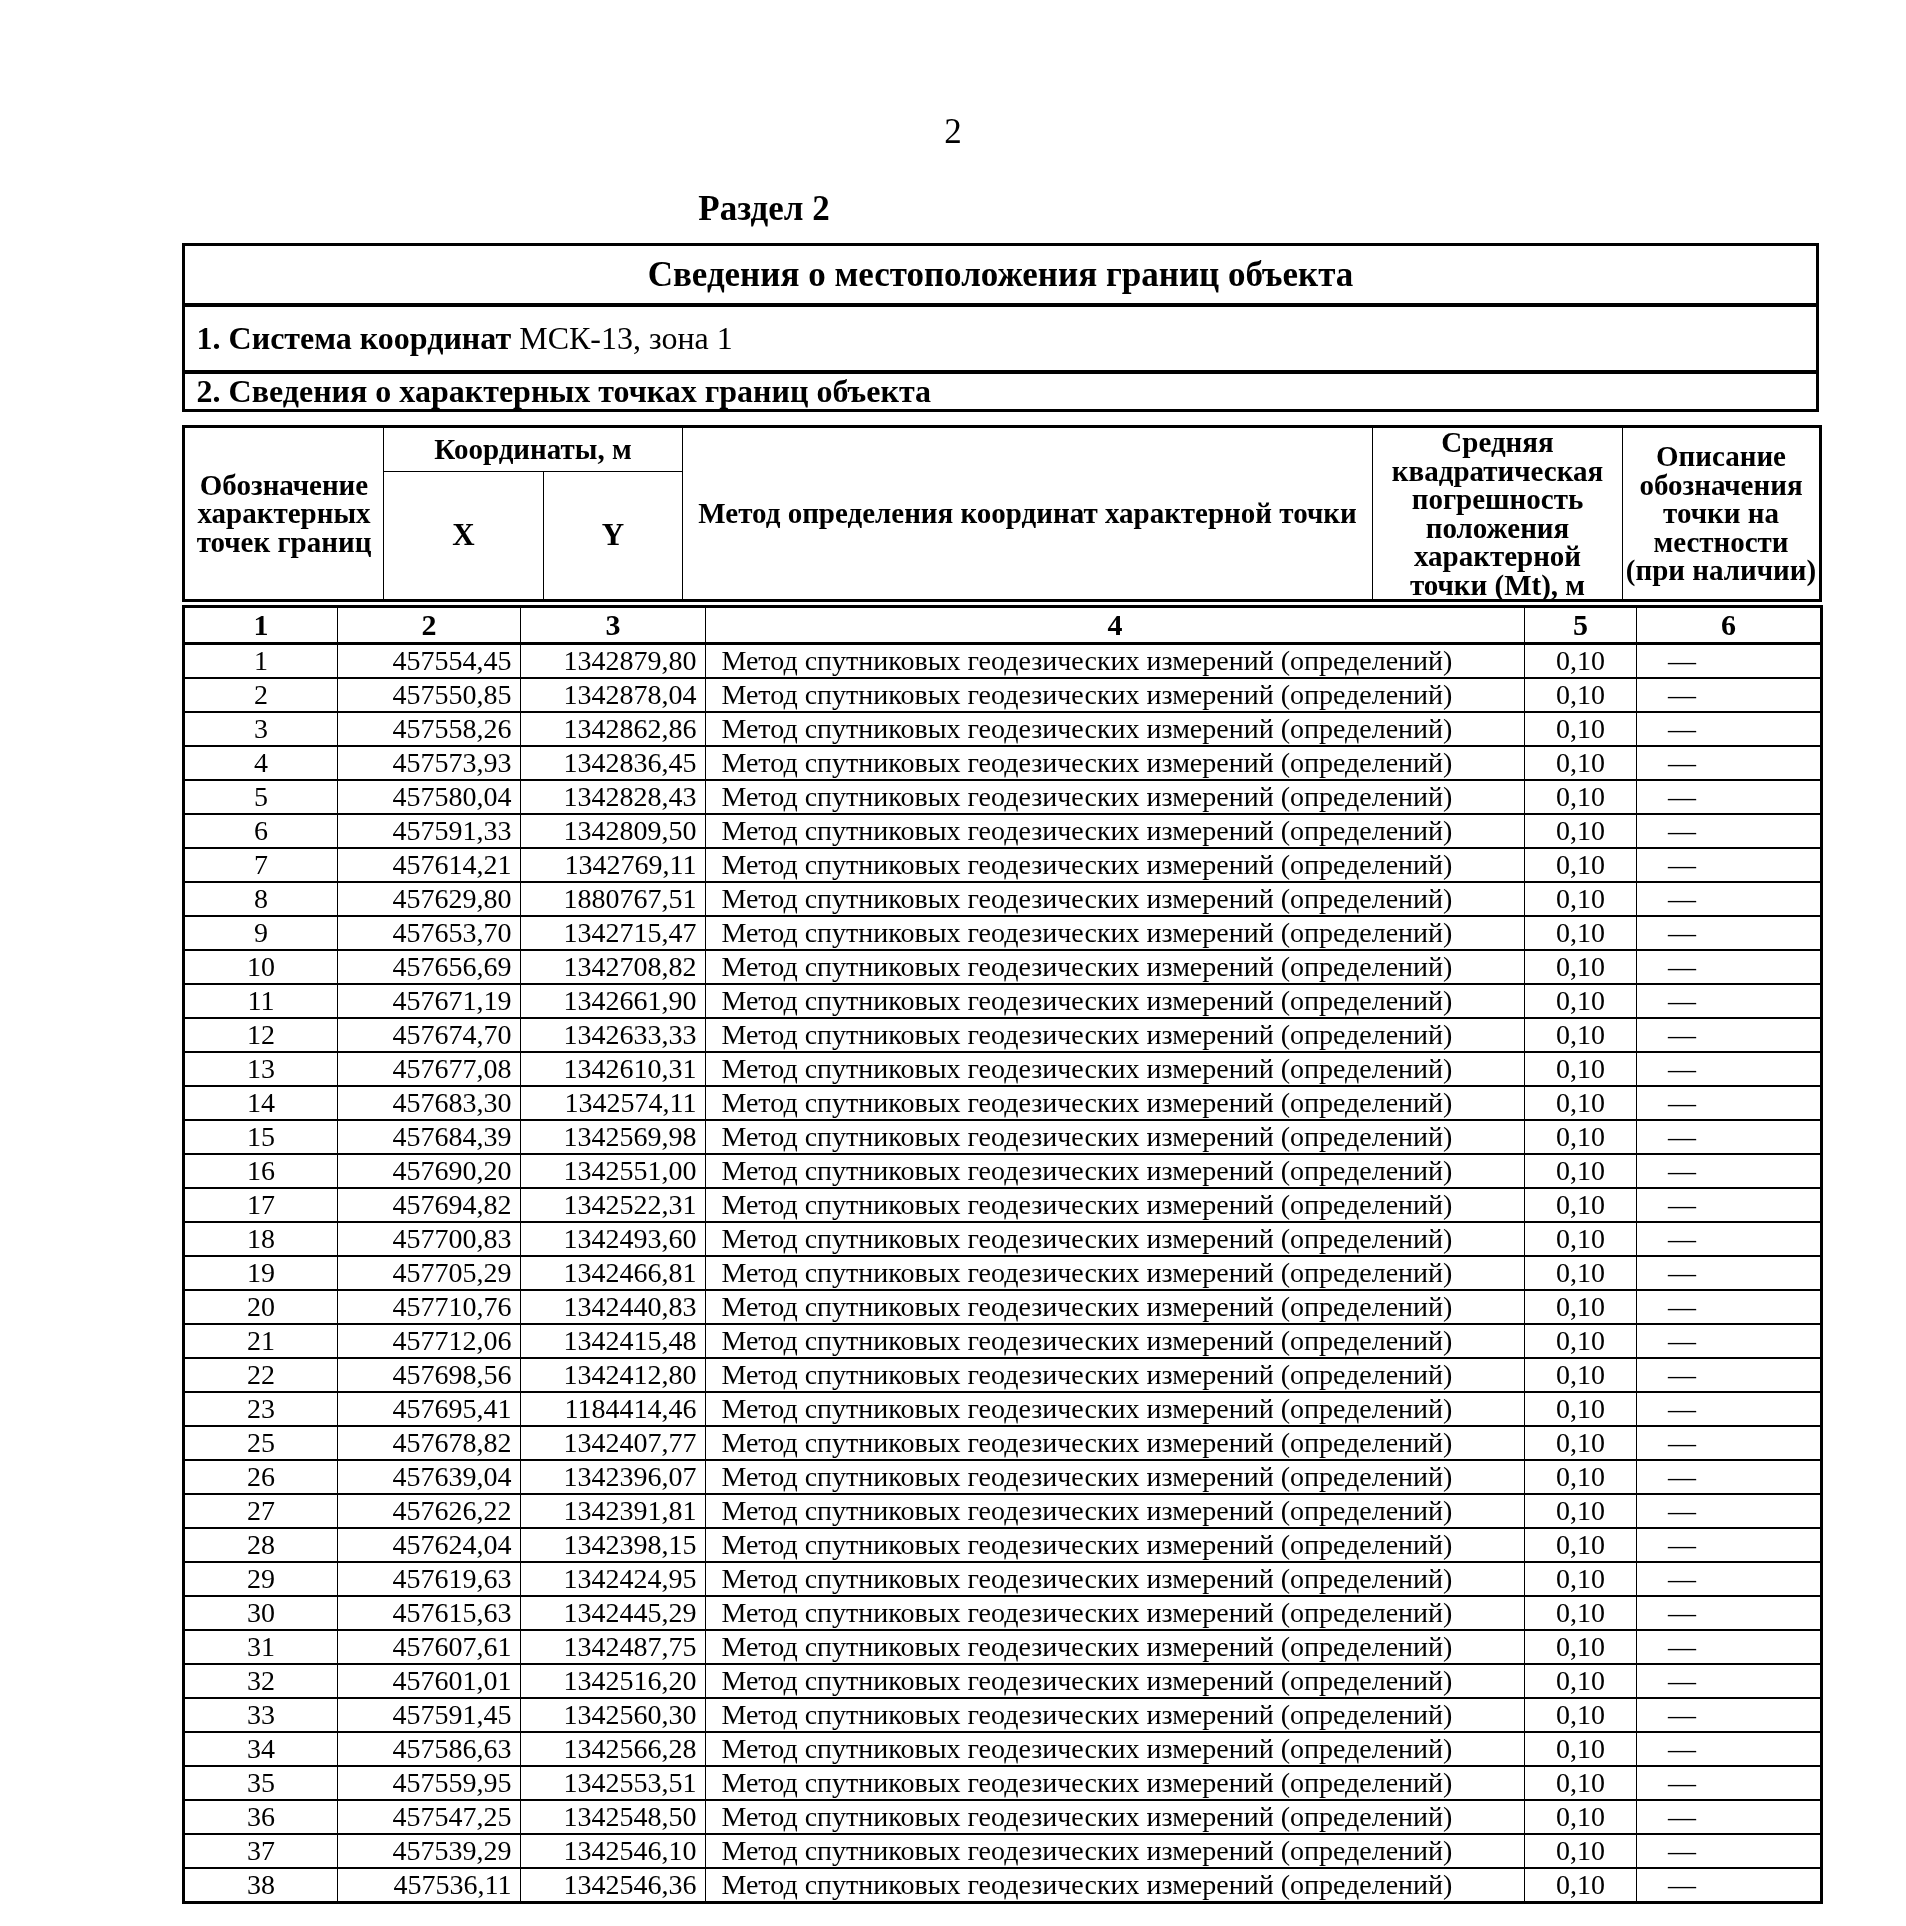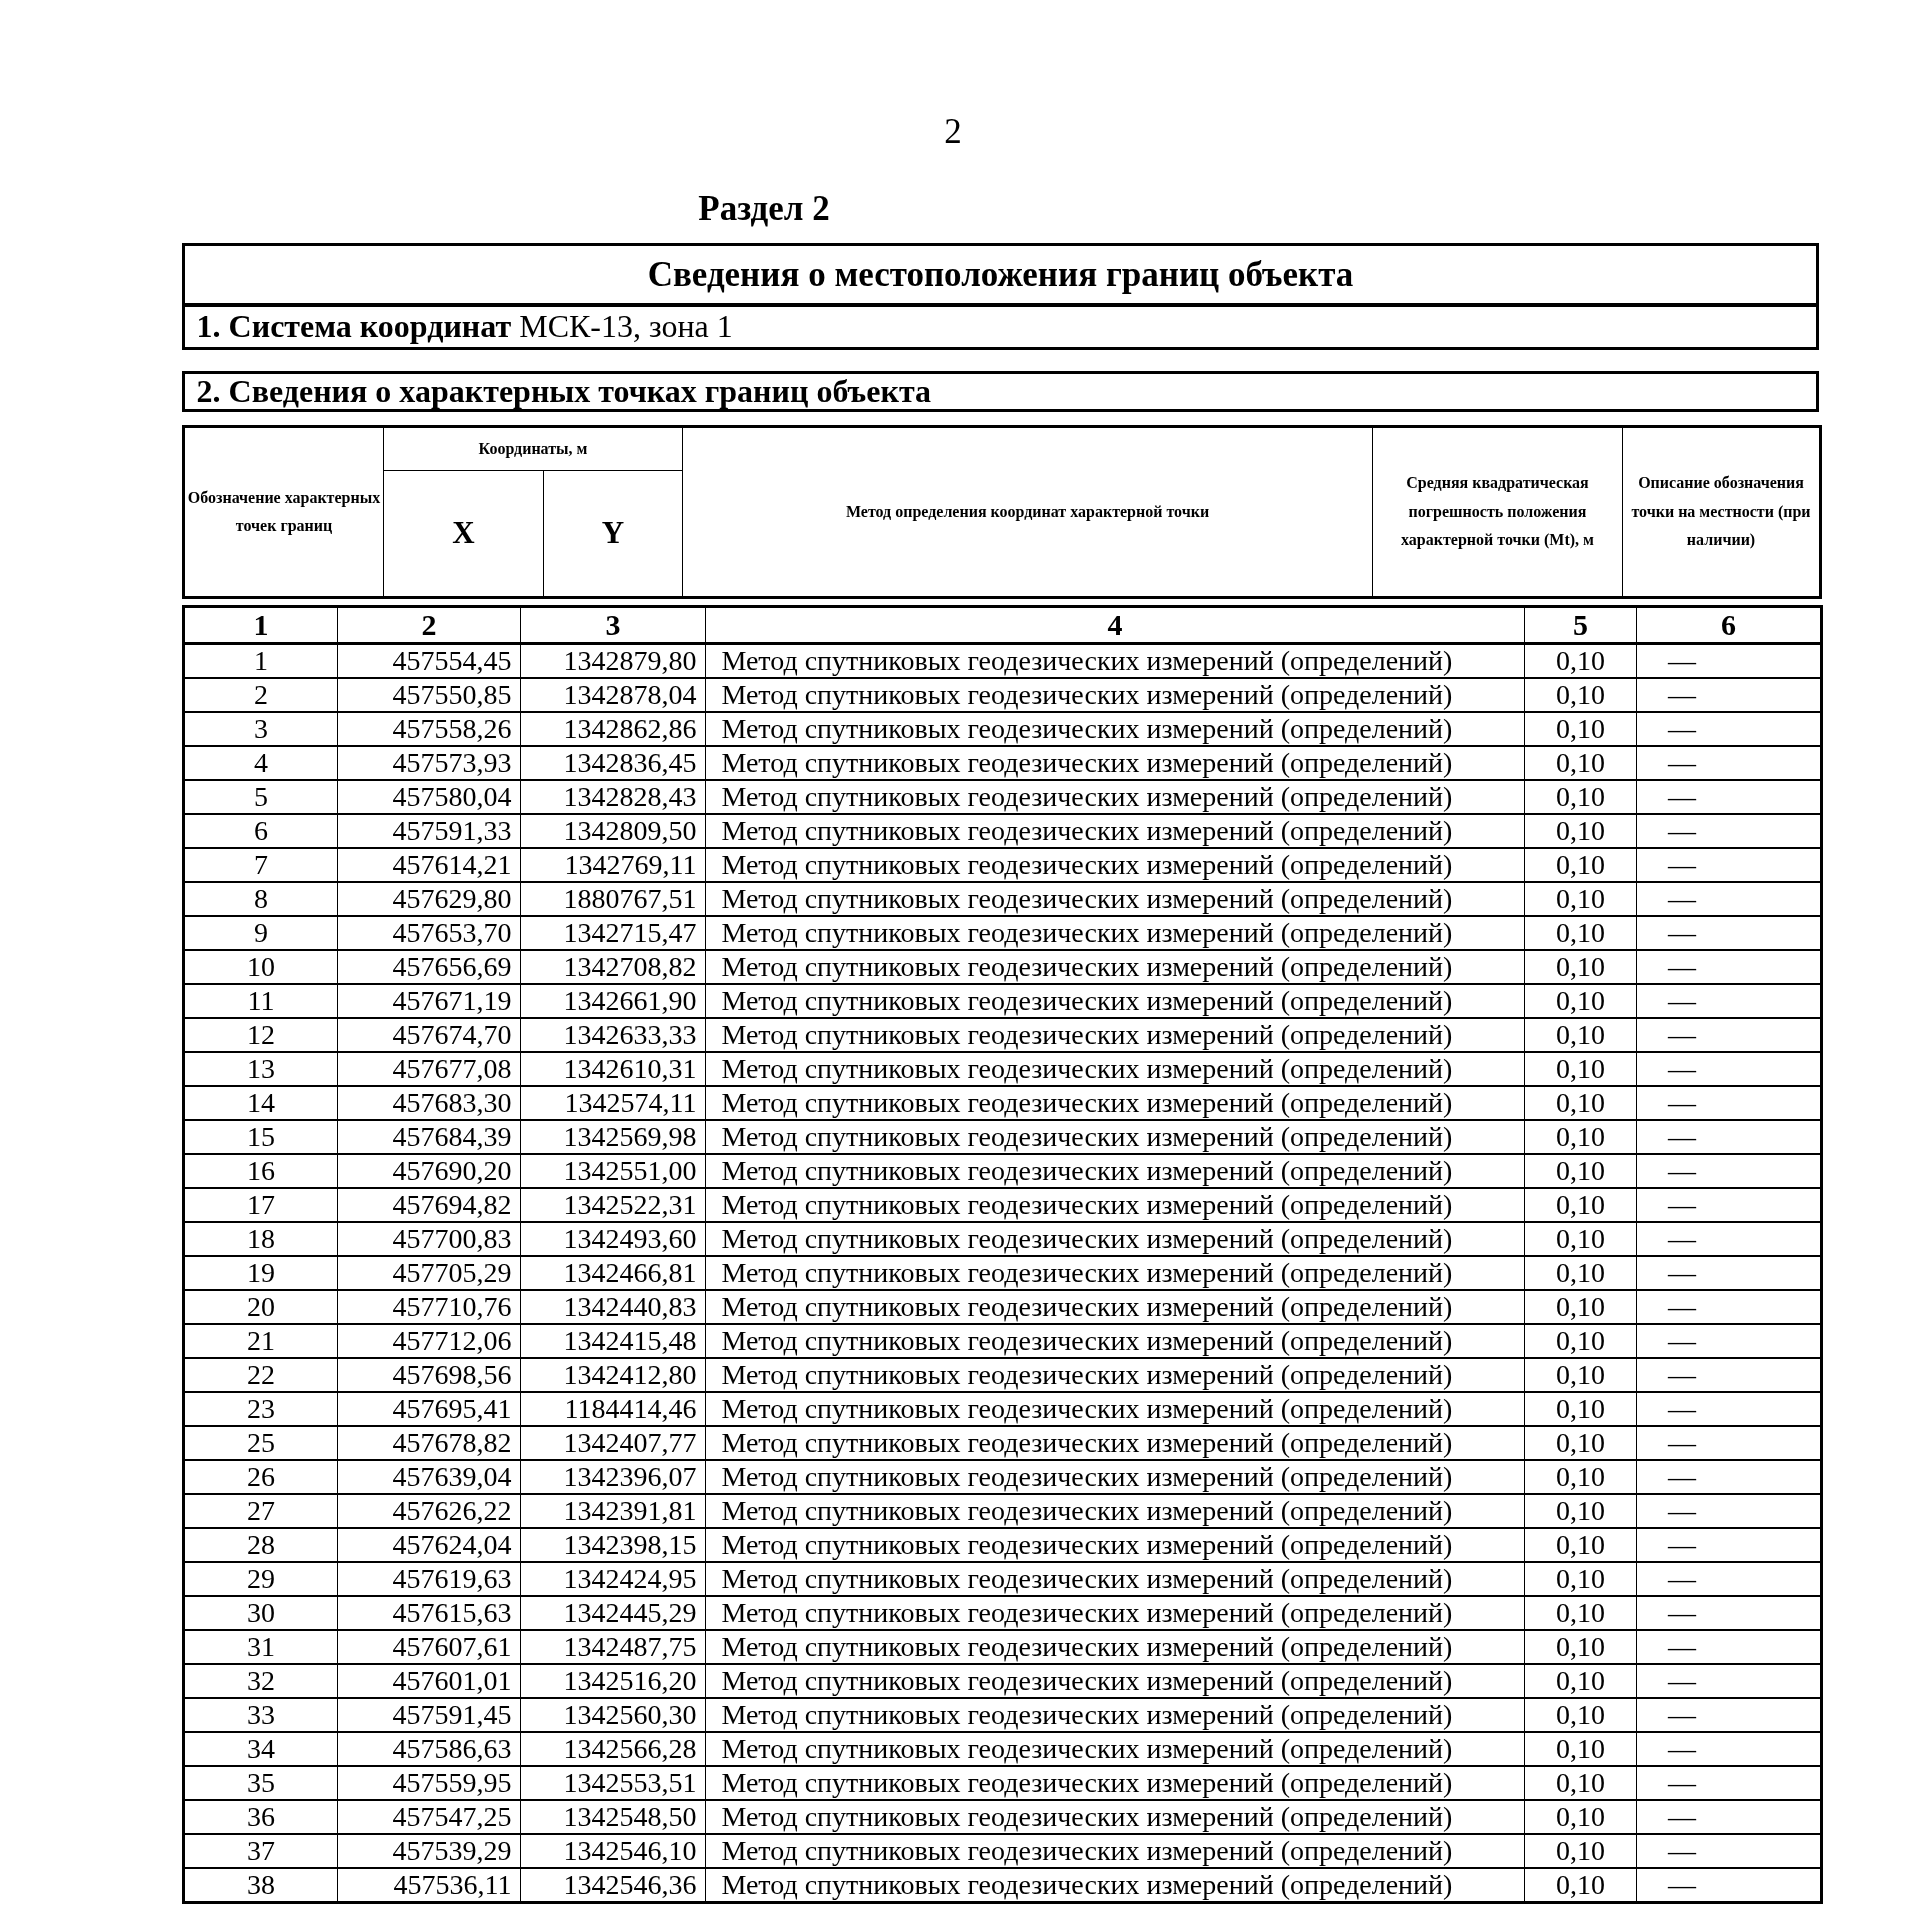--- a/index.html
+++ b/index.html
@@ -2,27 +2,27 @@
 <html style="font-size:6.2px"><head>
 <meta charset="utf-8">
 <style>
   html, body { margin:0; padding:0; background:#ffffff; }
   body { width:1906px; height:2709px; position:relative; overflow:hidden;
          font-family:"Liberation Serif", "DejaVu Serif", serif; color:#000; }
   .page-number { position:absolute; top:112px; left:0; width:1906px; text-align:center; font-size:35px; }
   .section-title { position:absolute; top:189px; left:0; width:1528px; text-align:center; font-size:35px; font-weight:bold; }
   .box { position:absolute; left:182px; width:1637px; border:3.1px solid #000; box-sizing:border-box;text-align:right; }
   .box-title { top:243px; height:64px; display:flex; align-items:center; justify-content:center; font-size:35px; font-weight:bold; }
-  .box-cs { top:303px; height:47px; display:flex; align-items:center; padding-left:11.6px; font-size:32px; }
+  .box-cs { top:303px; height:70px; display:flex; align-items:center; padding-left:11.6px; font-size:32px; }
   .cs-label { font-weight:bold; }
   .box-points { top:371px; height:41px; display:flex; align-items:center; padding-left:11.6px; font-size:32px; font-weight:bold; }
   table.grid { position:absolute; left:182px; width:1637px; border-collapse:collapse; table-layout:fixed; }
   table.grid td, table.grid th { border:1.9px solid #000; padding:0; text-align:center; vertical-align:middle; }
   table.head { top:425px; border:3.1px solid #000; }
-  table.head th { font-size:16px; font-weight:bold; line-height:28.5px; }
+  table.head th { font-size:29px; font-weight:bold; line-height:28.5px; }
   table.body { top:605px; border:3.1px solid #000; }
   table.body tr.num-row td { height:30px; font-size:30px; font-weight:bold; border-bottom:3.5px solid #000; }
   table.body tr.data-row td { height:32px; font-size:28px; line-height:30px; border-top:2.7px solid #000; }
   td.c-x, td.c-y { text-align:right !important; padding-right:8.5px !important; }
   td.c-method { text-align:left !important; padding-left:15.4px !important; white-space:nowrap; }
   td.c-desc { text-align:left !important; padding-left:31px !important; }
 </style>
 </head>
 <body>
 

